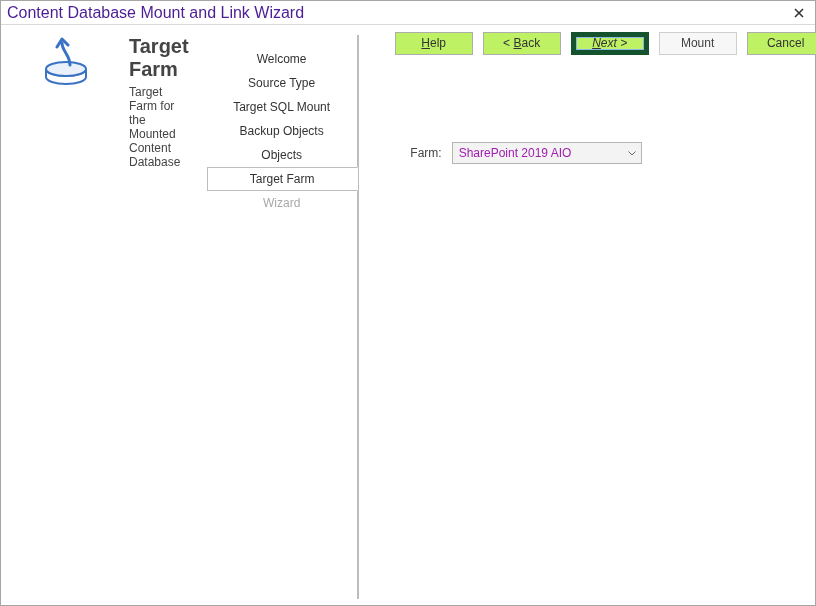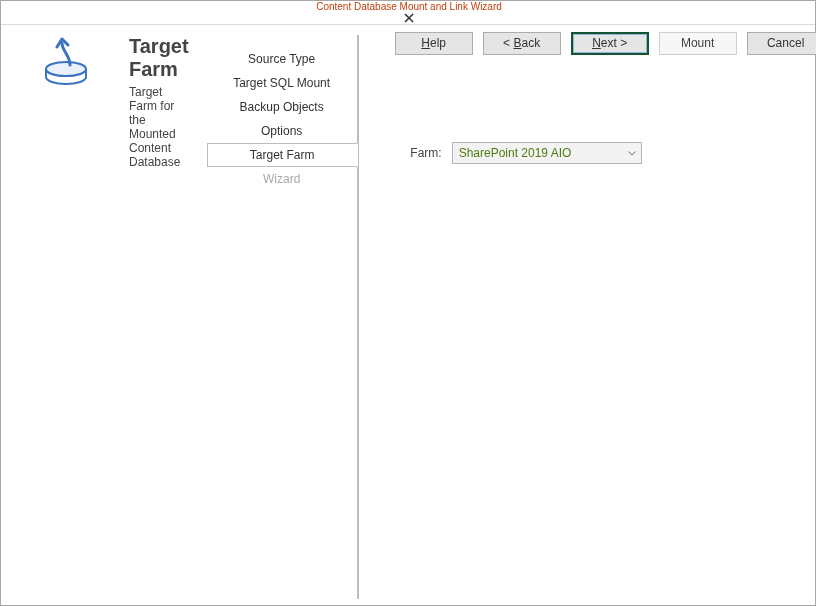--- a/index.html
+++ b/index.html
@@ -18,23 +18,22 @@
     display: flex;
     flex-direction: column;
     background: #ffffff;
   }
   .titlebar {
     height: 24px;
     border-bottom: 1px solid #d9d9d9;
     display: flex;
     align-items: center;
     padding: 0 4px 0 6px;
-    color: #c2410c;
-    font-size: 10px;
-    flex-direction: column;
+    color: #4c1d95;
+    font-size: 16px;
   }
   .titlebar .title { flex: 1; }
   .titlebar .close {
     width: 24px; height: 20px;
     display: flex; align-items: center; justify-content: center;
     cursor: pointer;
     font-size: 14px;
     color: #333;
   }
   .body {
@@ -123,21 +122,21 @@
     font-size: 12px;
     padding-right: 10px;
   }
   .combo {
     width: 190px;
     height: 22px;
     border: 1px solid #b5b5b5;
     background: #f3f3f3;
     display: flex;
     align-items: center;
-    color: #4d7c0f;
+    color: #a21caf;
     font-size: 12px;
     position: relative;
   }
   .combo .combo-text {
     flex: 1;
     padding: 0 6px;
     white-space: nowrap;
     overflow: hidden;
   }
   .combo .combo-btn {
@@ -149,32 +148,33 @@
     display: flex;
     align-items: center;
     justify-content: flex-end;
     padding: 6px 18px 12px 18px;
     gap: 10px;
   }
   .btn {
     width: 78px;
     height: 23px;
     border: 1px solid #adadad;
-    background: #e5e5e5;
+    background: #bef264;
     display: flex;
     align-items: center;
     justify-content: center;
     font-size: 12px;
     color: #333;
     cursor: pointer;
     font-family: inherit;
   }
   .btn.default {
-    border: 2px solid #14532d;
+    border: 5px solid #14532d;
     box-shadow: inset 0 0 0 1px #8cb8e6;
+    font-style: italic;
   }
   .btn.disabled {
     color: #404040;
     border-color: #cfcfcf;
     background: #f7f7f7;
     cursor: default;
   }
   .mn { text-decoration: underline; }
 </style>
 </head>
@@ -206,30 +206,33 @@
       </div>
       <div class="header-text">
         <h1>Target Farm</h1>
         <div class="subtitle">Target Farm for the Mounted Content Database</div>
       </div>
     </div>
 
     <div class="middle">
       <div class="sidebar">
         <div class="sidebar-item">
+            <span>Welcome</span>
+          </div>
+        <div class="sidebar-item">
             <span>Source Type</span>
           </div>
         <div class="sidebar-item">
             <span>Target SQL Mount</span>
           </div>
         <div class="sidebar-item">
             <span>Backup Objects</span>
           </div>
         <div class="sidebar-item">
-            <span>Options</span>
+            <span>Objects</span>
           </div>
         <div class="sidebar-item active">
             <span>Target Farm</span>
           </div>
         <div class="sidebar-item disabled">
             <span>Wizard</span>
           </div>
       </div>
 
       <div class="content">

